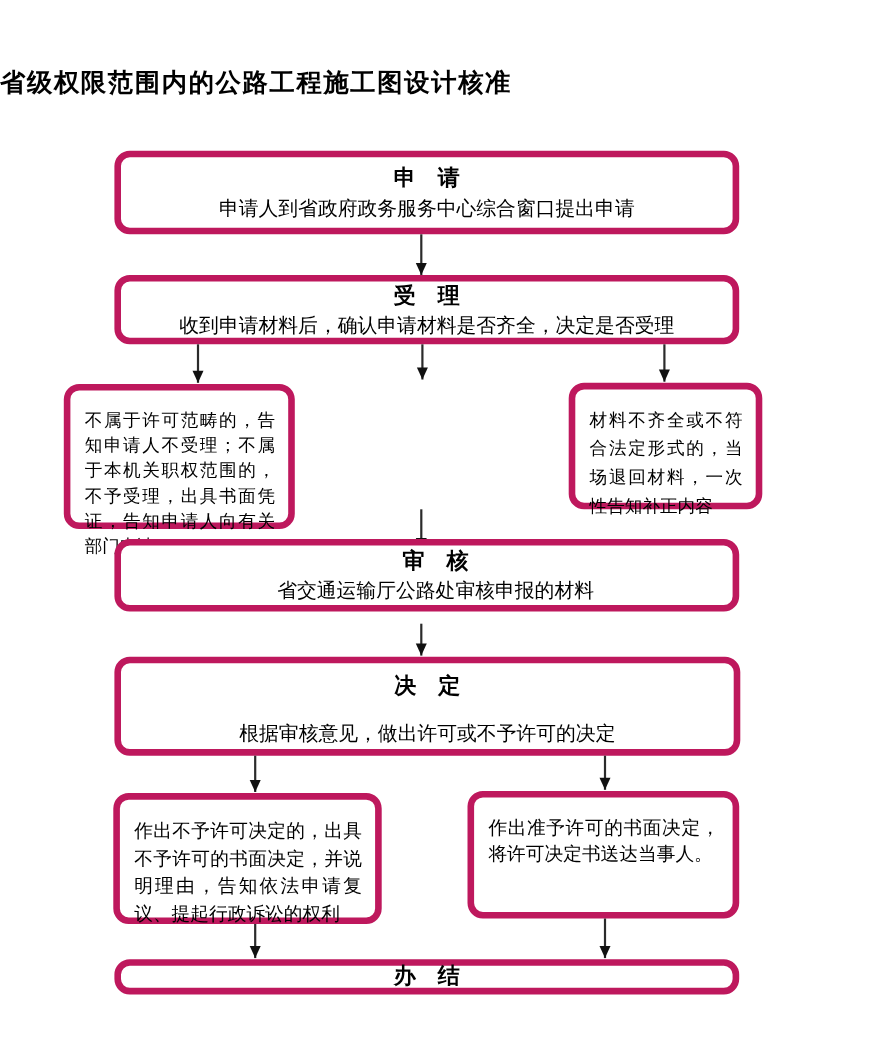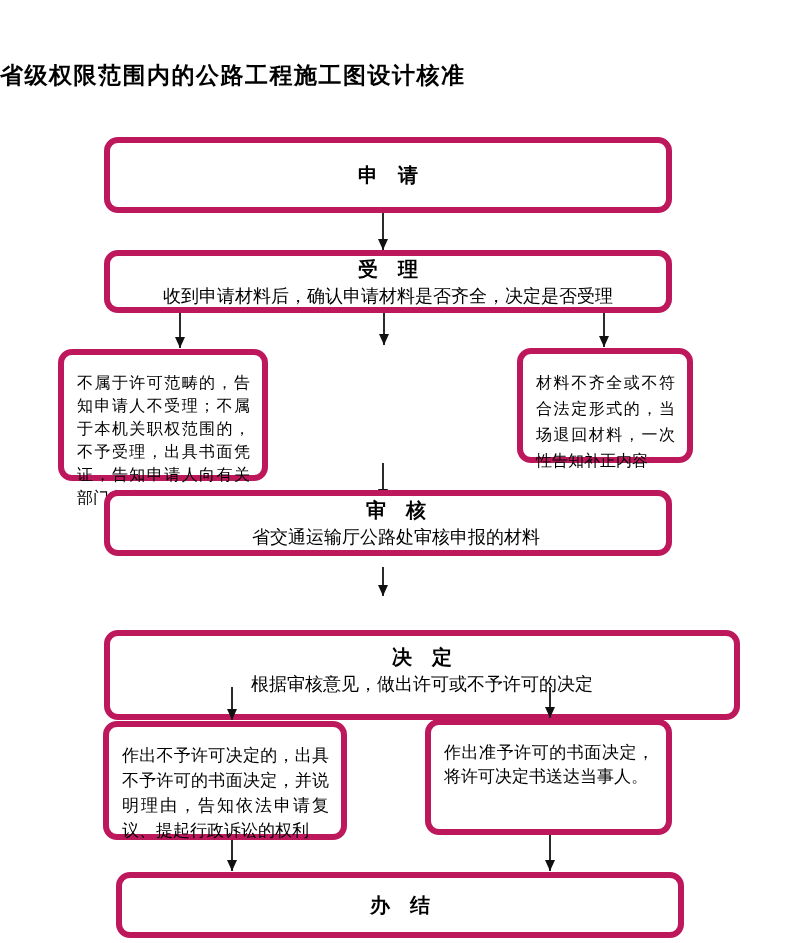--- a/index.html
+++ b/index.html
@@ -85,20 +85,21 @@
 </style>
 </head>
 <body>
 
 <div class="canvas">
 
   <div class="title">省级权限范围内的公路工程施工图设计核准</div>
 
   <div class="node center-stack" style="left:104px; top:137px; width:568px; height:76px;">
     <div class="node-heading">申　请</div>
+    <div class="node-body">申请人到省政府政务服务中心综合窗口提出申请</div>
   </div>
 
   <div class="arrow" style="left:382px; top:213px; height:37px;"></div>
 
   <div class="node center-stack" style="left:104px; top:250px; width:568px; height:63px;">
     <div class="node-heading">受　理</div>
     <div class="node-body">收到申请材料后，确认申请材料是否齐全，决定是否受理</div>
   </div>
 
   <div class="arrow" style="left:179px; top:313px; height:35px;"></div>
@@ -116,36 +117,36 @@
 
   <div class="arrow" style="left:382px; top:463px; height:37px;"></div>
 
   <div class="node center-stack" style="left:104px; top:490px; width:568px; height:66px;padding-left:16px;">
     <div class="node-heading">审　核</div>
     <div class="node-body">省交通运输厅公路处审核申报的材料</div>
   </div>
 
   <div class="arrow" style="left:382px; top:567px; height:29px;"></div>
 
-  <div class="node top-stack" style="left:104px; top:630px; width:636px; height:90px;">
+  <div class="node top-stack" style="left:104px; top:597px; width:569px; height:90px;gap:16px;">
     <div class="node-heading">决　定</div>
     <div class="node-body">根据审核意见，做出许可或不予许可的决定</div>
   </div>
 
   <div class="arrow" style="left:231px; top:687px; height:33px;"></div>
   <div class="arrow" style="left:549px; top:687px; height:31px;"></div>
 
   <div class="node branch b-grant" style="left:425px; top:719px; width:247px; height:116px;">
     <span>作出准予许可的书面决定，将许可决定书送达当事人。</span>
   </div>
 
   <div class="node branch b-deny" style="left:103px; top:721px; width:244px; height:119px;">
     <span>作出不予许可决定的，出具不予许可的书面决定，并说明理由，告知依法申请复议、提起行政诉讼的权利</span>
   </div>
 
   <div class="arrow" style="left:231px; top:840px; height:31px;"></div>
   <div class="arrow" style="left:549px; top:835px; height:36px;"></div>
 
-  <div class="node center-stack" style="left:116px; top:872px; width:568px; height:66px;">
+  <div class="node center-stack" style="left:104px; top:872px; width:568px; height:32px;">
     <div class="node-heading">办　结</div>
   </div>
 
 </div>
 
 </body></html>

